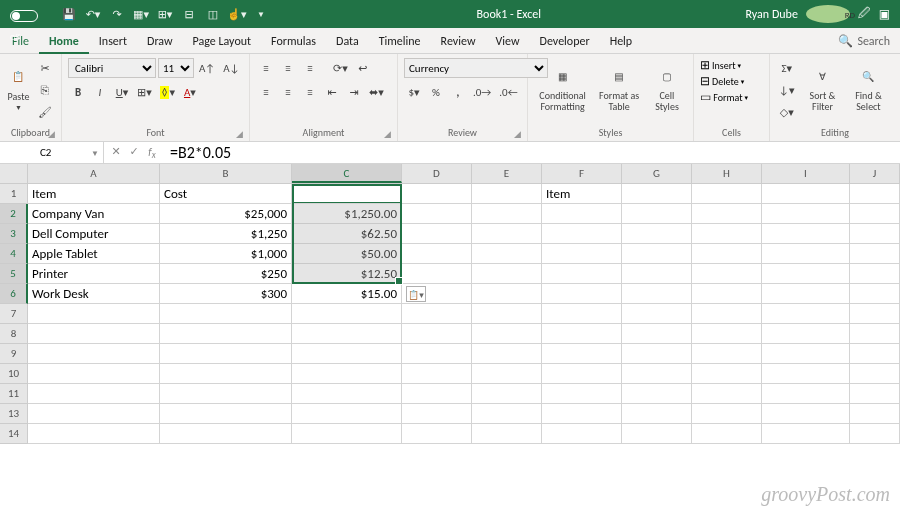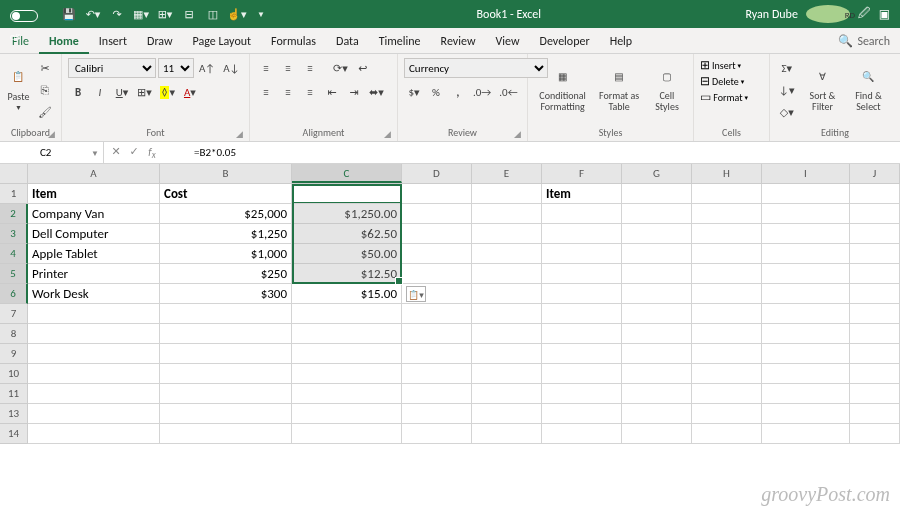--- a/index.html
+++ b/index.html
@@ -34,32 +34,32 @@
 
 select.font-name { width: 88px; height: 20px; font-size: 11px; border: 1px solid #c8c6c4; padding: 0 2px; }
 select.font-size { width: 36px; height: 20px; font-size: 11px; border: 1px solid #c8c6c4; }
 select.num-fmt { width: 144px; height: 20px; font-size: 11px; border: 1px solid #c8c6c4; }
 
 .formula-bar { height: 22px; display: flex; align-items: center; border-bottom: 1px solid #d4d4d4; background: #fff; }
 .name-box { width: 68px; border-right: 1px solid #d4d4d4; height: 22px; padding: 0 4px; font-size: 11px; display: flex; align-items: center; margin-left: 36px; }
 .name-box .dd { margin-left: auto; color: #888; font-size: 8px; }
 .fb-btns { display: flex; gap: 2px; padding: 0 4px; color: #888; }
 .fb-btns span { width: 16px; text-align: center; font-size: 11px; }
-.formula-input { flex: 1; padding: 0 6px; font-size: 11px; margin-left: 24px; }
+.formula-input { flex: 1; padding: 0 6px; font-size: 16px; }
 .col-headers { display: flex; height: 20px; background: #e6e6e6; border-bottom: 1px solid #ccc; }
 .corner { width: 28px; height: 20px; background: #e6e6e6; border-right: 1px solid #ccc; border-bottom: 1px solid #ccc; }
 .ch { border-right: 1px solid #ccc; text-align: center; line-height: 20px; font-size: 11px; color: #555; background: #e6e6e6; }
 .ch.sel { background: #d2d2d2; color: #217346; border-bottom: 2px solid #217346; }
 .rows { }
 .row { display: flex; height: 20px; }
 .rh { width: 28px; background: #e6e6e6; border-right: 1px solid #ccc; border-bottom: 1px solid #ccc; text-align: center; line-height: 20px; font-size: 11px; color: #555; }
 .rh.sel { background: #d2d2d2; color: #217346; border-right: 2px solid #217346; }
 .cell { border-right: 1px solid #d4d4d4; border-bottom: 1px solid #d4d4d4; padding: 0 4px; line-height: 20px; font-size: 13px; overflow: hidden; white-space: nowrap; }
 .cell.right { text-align: right; }
-.cell.bold { font-weight: bold; }
+.cell.bold { font-weight: normal; }
 .selection { position: absolute; border: 2px solid #217346; pointer-events: none; }
 .selection::after { content: ""; position: absolute; right: -3px; bottom: -3px; width: 6px; height: 6px; background: #217346; border: 1px solid #fff; }
 .sel-fill { position: absolute; background: rgba(180,180,180,0.35); pointer-events: none; }
 .active-cell { position: absolute; background: #fff; pointer-events: none; border: 1px solid #217346; }
 .paste-opts { position: absolute; width: 20px; height: 16px; border: 1px solid #b0b0b0; background: #fff; font-size: 9px; display: flex; align-items: center; justify-content: center; color: #666; }
 
 .watermark { position: absolute; right: 10px; bottom: 6px; font-size: 20px; color: rgba(120,120,120,0.5); font-style: italic; font-family: Georgia, serif; pointer-events: none; text-align: right; }
 
 .cA { width: 132px; } .cB { width: 132px; } .cC { width: 110px; } .cD { width: 70px; } .cE { width: 70px; } .cF { width: 80px; } .cG { width: 70px; } .cH { width: 70px; } .cI { width: 88px; } .cJ { width: 50px; }
 </style>

